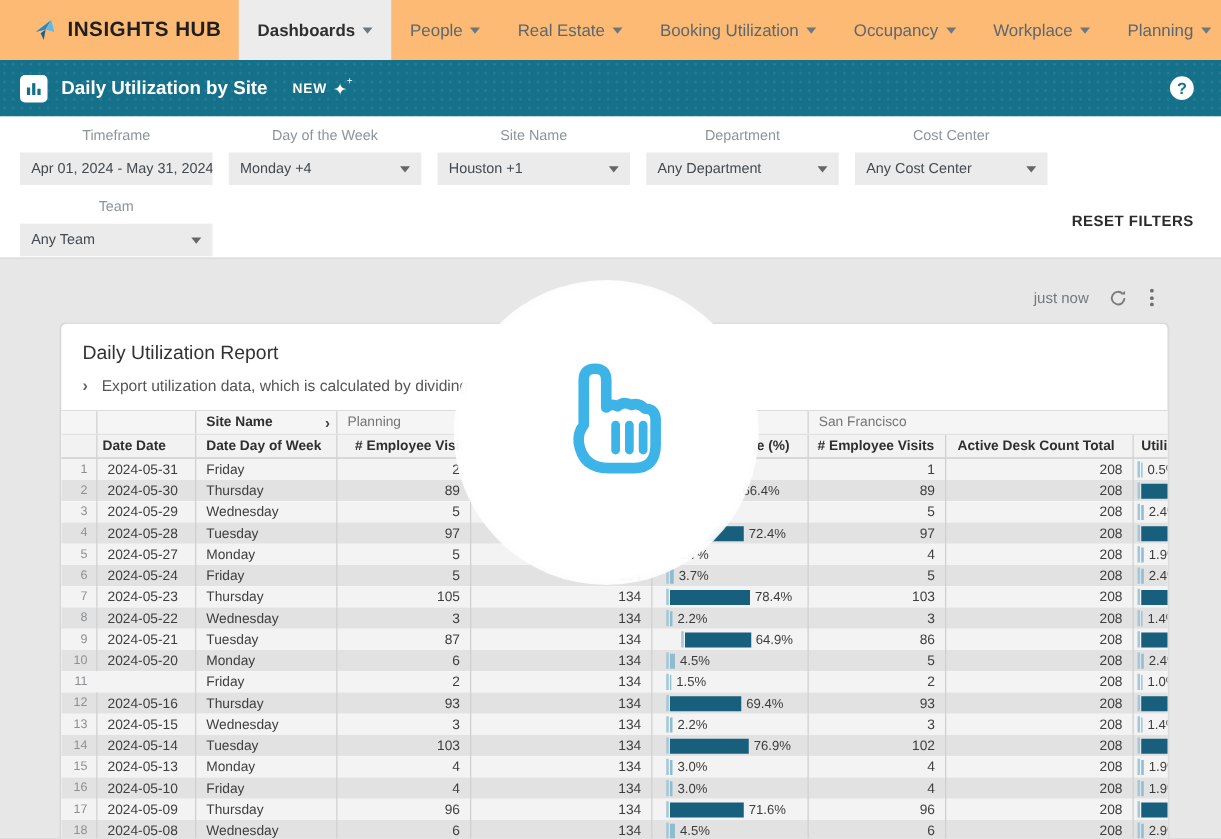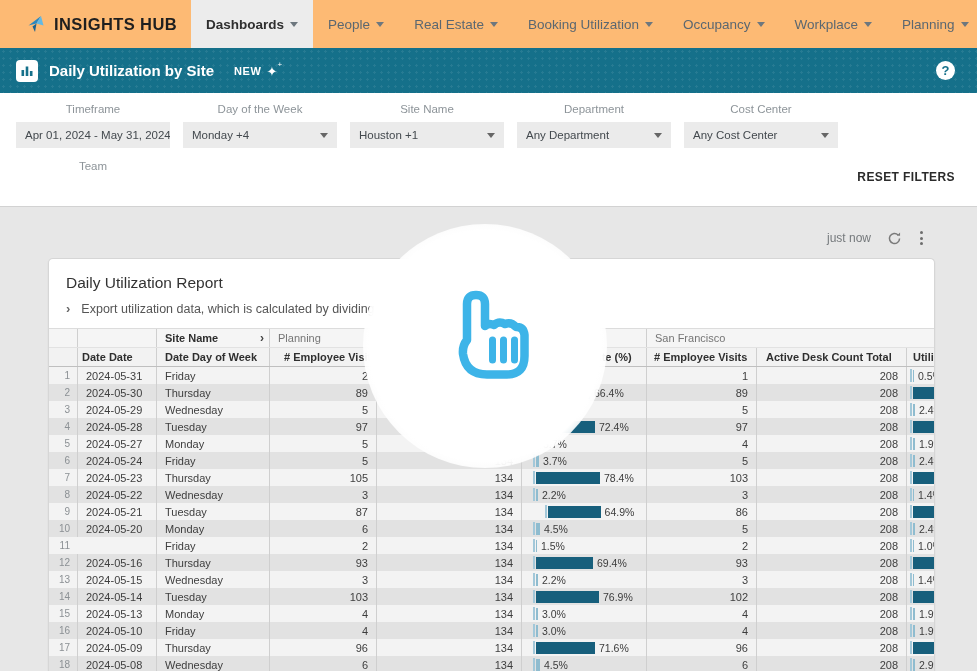--- a/index.html
+++ b/index.html
@@ -190,20 +190,24 @@
           <div class="flabel">Cost Center</div>
           <div class="select">
             <span class="val">Any Cost Center</span>
             <span class="scaret"></span>
           </div>
         </div>
       </div>
     <div class="frow2" id="frow2">
         <div class="field">
           <div class="flabel">Team</div>
+          <div class="select">
+            <span class="val">Any Team</span>
+            <span class="scaret"></span>
+          </div>
         </div>
       </div>
     <div class="reset">RESET FILTERS</div>
   </div>
 
   <div class="sync">
     <span>just now</span>
     <svg width="15" height="15" viewBox="0 0 16 16">
       <path d="M13.4 8 a5.4 5.4 0 1 1 -1.55 -3.8" fill="none" stroke="#7a7a7a" stroke-width="1.6"></path>
       <path d="M13.9 1.6 v3.4 h-3.4 Z" fill="#7a7a7a"></path>

